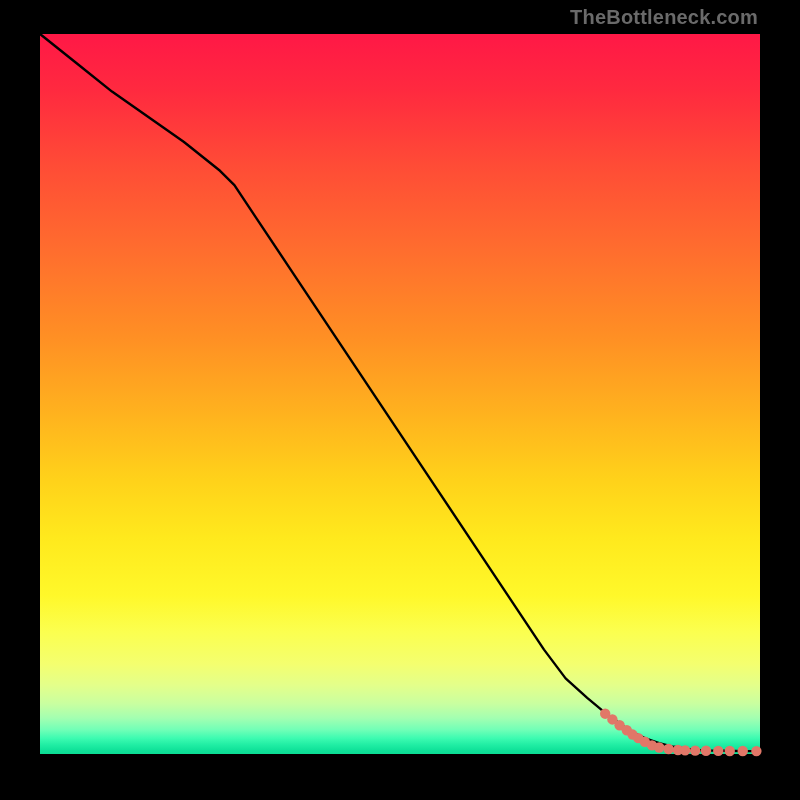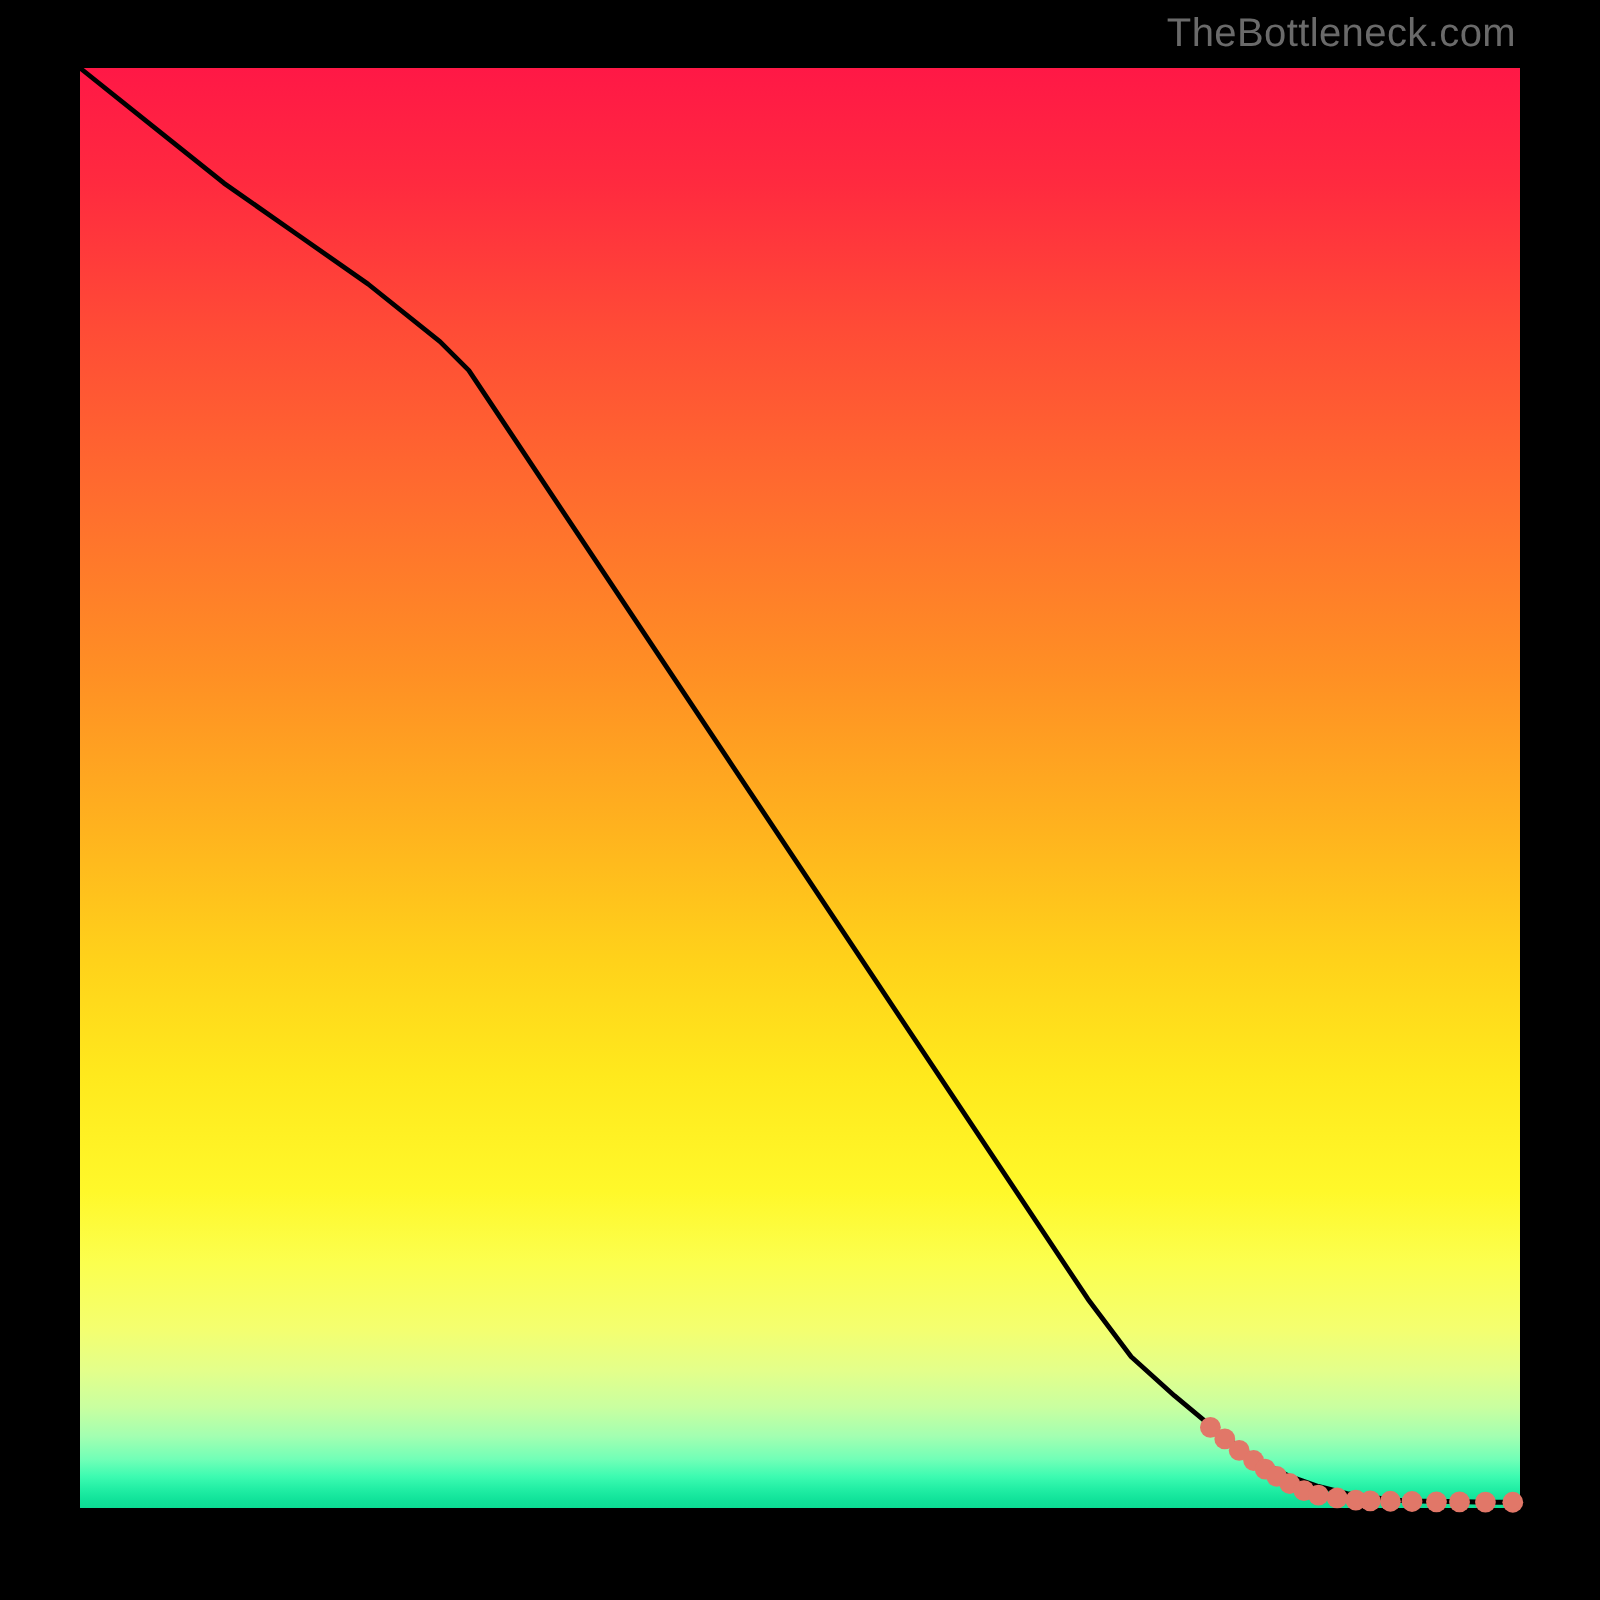--- a/index.html
+++ b/index.html
@@ -62,21 +62,21 @@
   .marker {
     fill: #e17768;
     stroke: none;
   }
   .attribution {
     position: absolute;
     top: 6px;
     right: 42px;
     color: #6a6a6a;
     font-size: 20px;
-    font-weight: 400;
+    font-weight: 700;
     letter-spacing: 0.2px;
     white-space: nowrap;
   }
 </style>
 </head>
 <body>
 
 <div class="stage">
 
   <div class="attribution">TheBottleneck.com</div>

